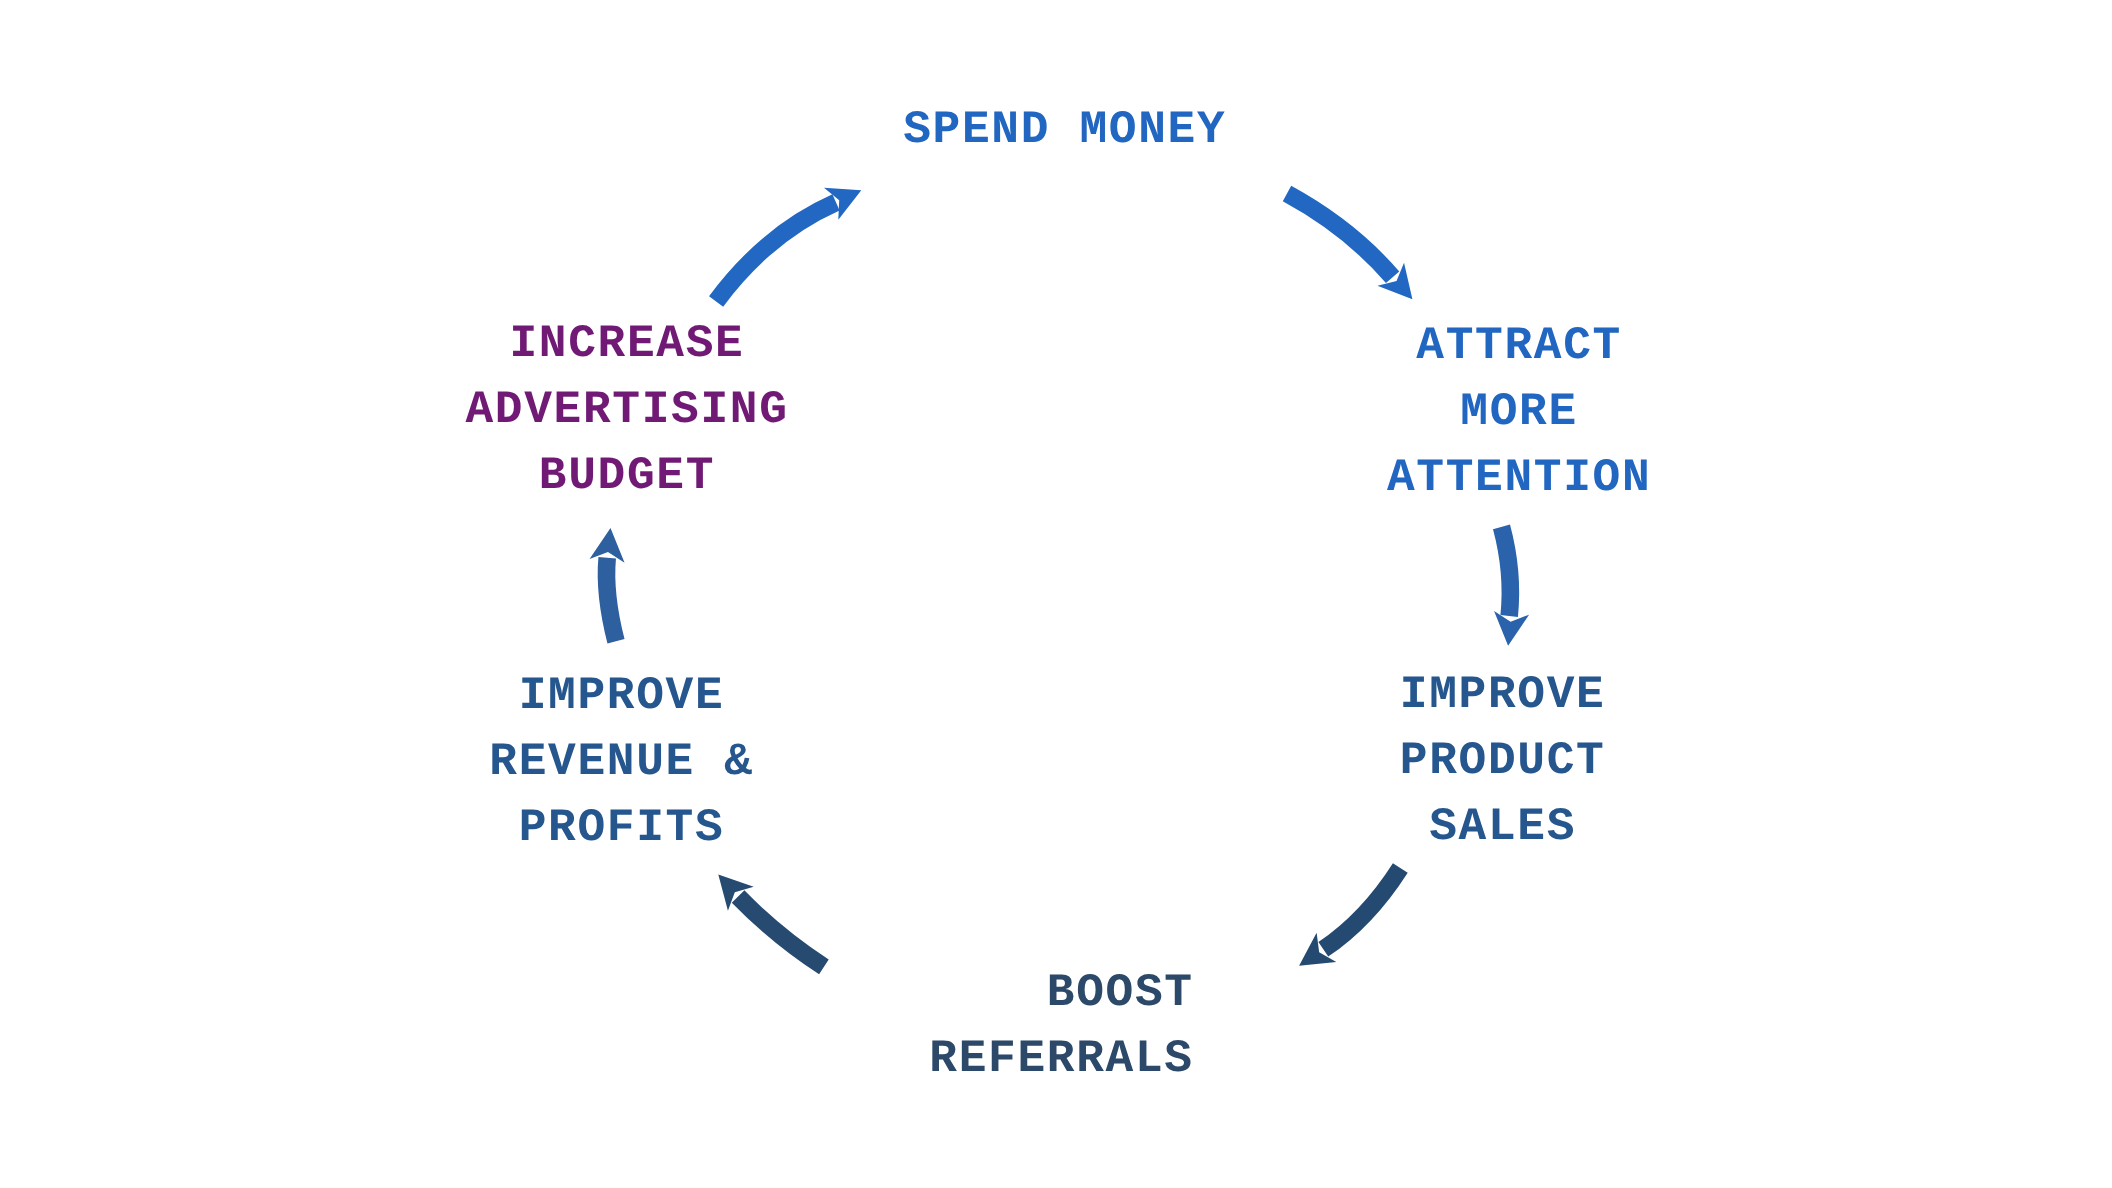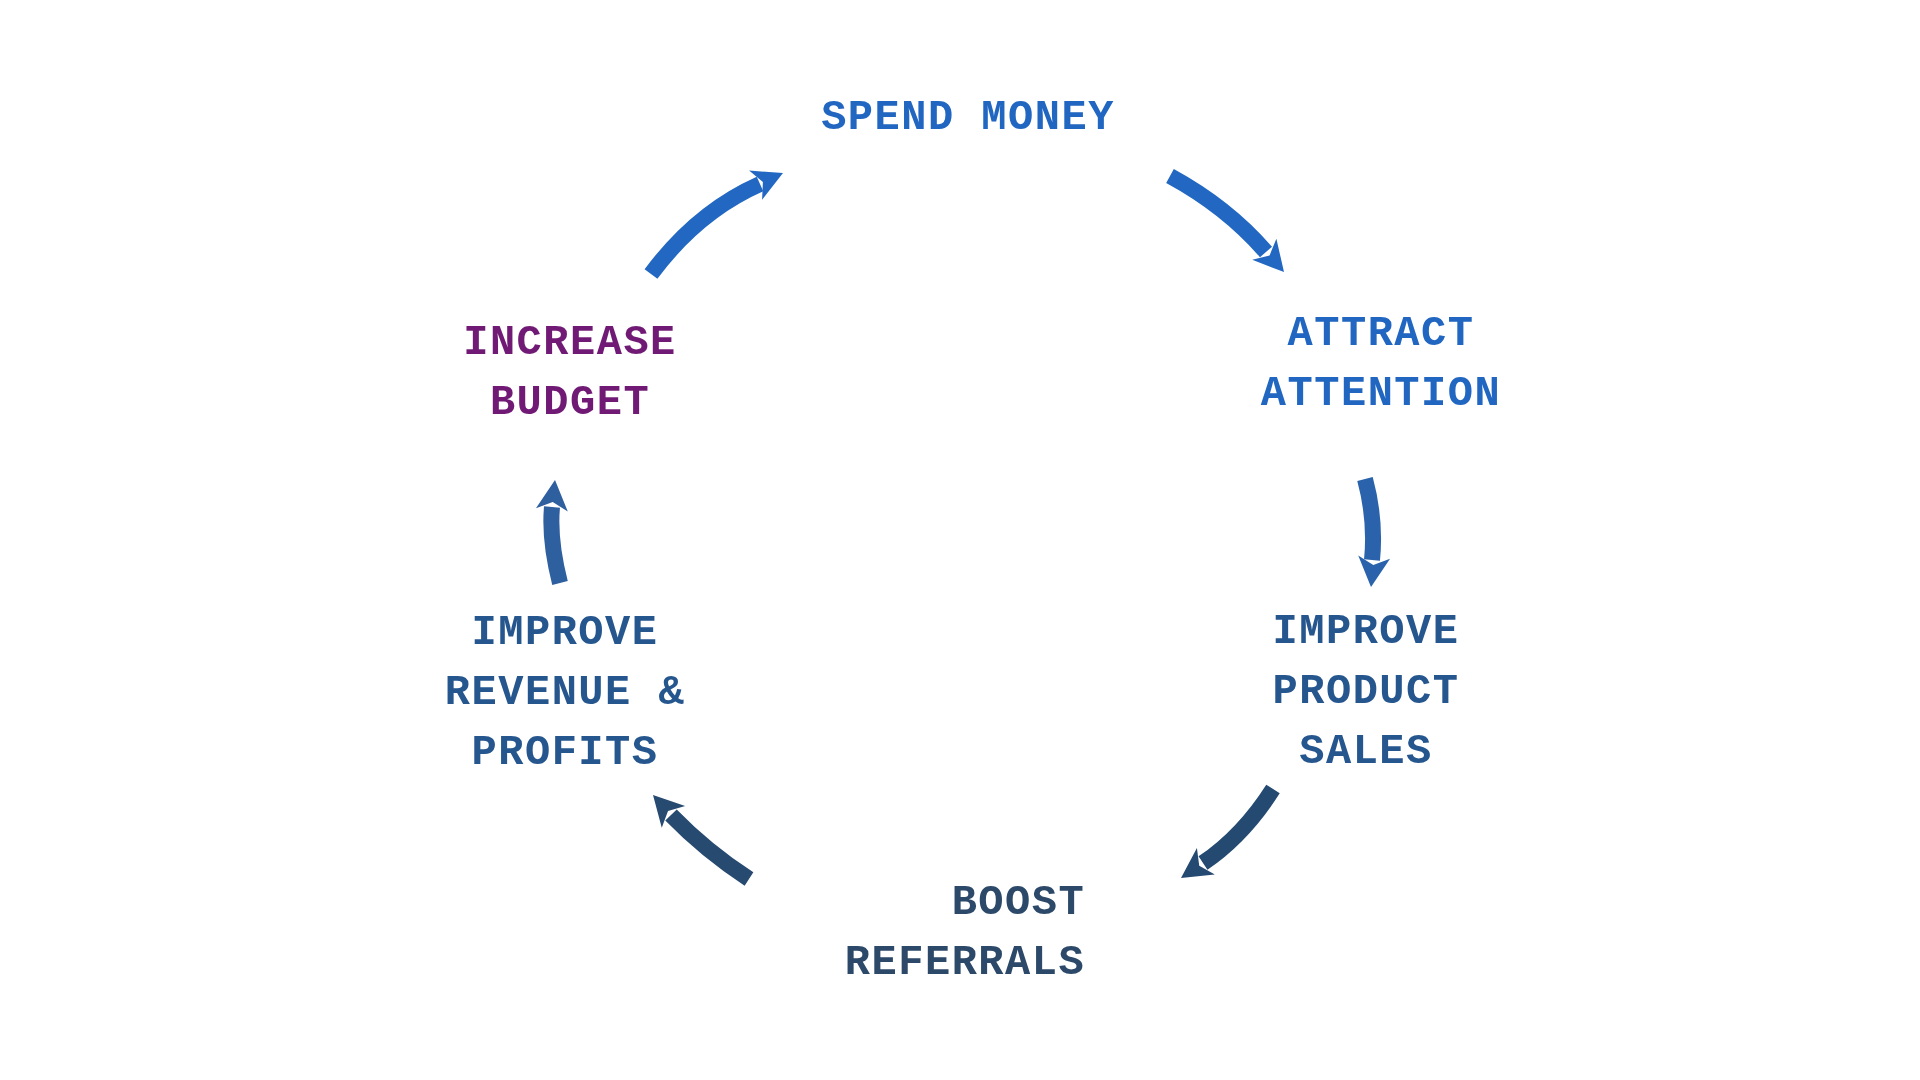--- a/index.html
+++ b/index.html
@@ -75,22 +75,23 @@
     <g>
       <path class="arrow-shaft" d="M 651 274 Q 697 212 760 184" stroke="#2268c2"></path>
       <polygon points="0,0 -30,-16 -22,0 -30,16" transform="translate(783,173) rotate(-24)" fill="#2268c2"></polygon>
     </g>
   </svg>
 
   <div class="node" style="left: 968px; top: 118px; color: rgb(33, 102, 192);">
     <div>SPEND MONEY</div>
   </div>
 
-  <div class="node" style="left: 1381px; top: 364px; color: rgb(33, 102, 192);">
+  <div class="node" style="left: 1381px; top: 374px; color: rgb(33, 102, 192);">
     <div>ATTRACT</div>
+    <div>MORE</div>
     <div>ATTENTION</div>
   </div>
 
   <div class="node" style="left: 1366px; top: 692px; color: rgb(38, 86, 142);">
     <div>IMPROVE</div>
     <div>PRODUCT</div>
     <div>SALES</div>
   </div>
 
   <div class="node" style="left: 965px; top: 933px; color: rgb(44, 73, 105); text-align: right;">
@@ -99,16 +100,17 @@
   </div>
 
   <div class="node" style="left: 565px; top: 693px; color: rgb(38, 86, 142);">
     <div>IMPROVE</div>
     <div>REVENUE &amp;</div>
     <div>PROFITS</div>
   </div>
 
   <div class="node" style="left: 570px; top: 373px; color: #701a75;">
     <div>INCREASE</div>
+    <div>ADVERTISING</div>
     <div>BUDGET</div>
   </div>
 
 </div>
 
 </body></html>

